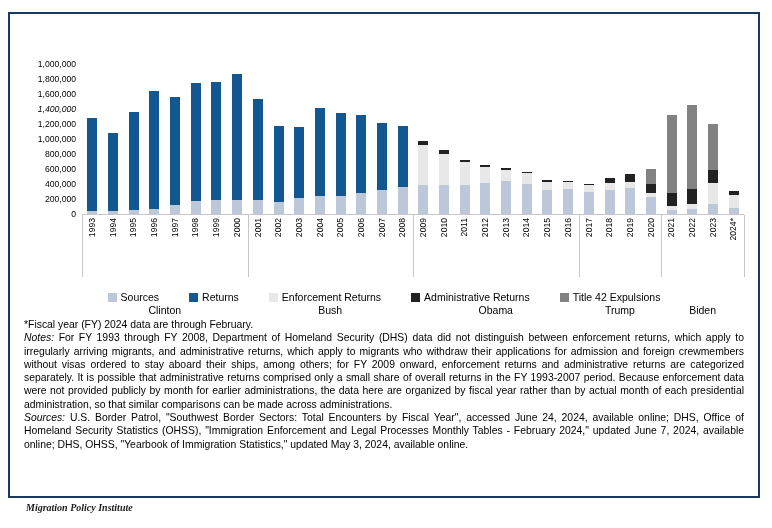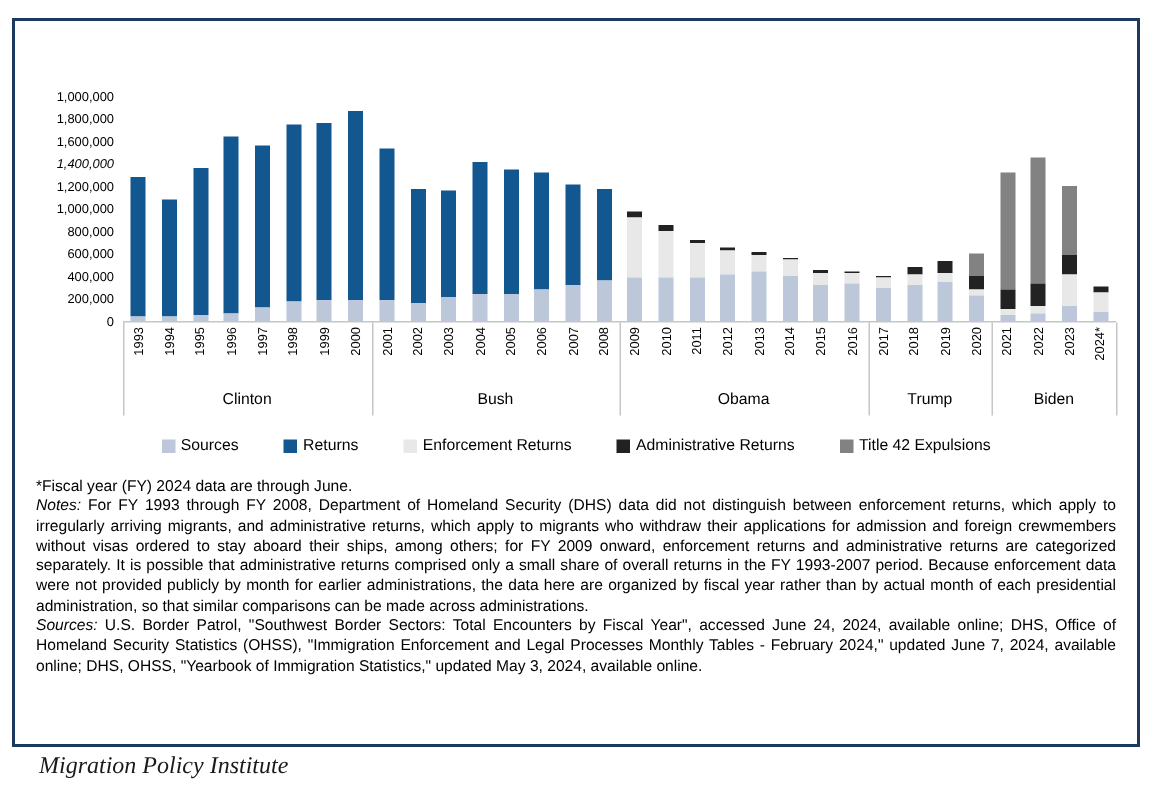--- a/index.html
+++ b/index.html
@@ -17,33 +17,33 @@
   .plot-area{height:150px;position:relative;display:flex;align-items:flex-end;
       border-bottom:1px solid #c6c6c6;}
   .bar-slot{flex:1;display:flex;justify-content:center;align-items:flex-end;height:100%;}
   .bar{width:10px;display:flex;flex-direction:column-reverse;}
   .seg{width:100%;}
   .x-labels{position:relative;height:62px;}
   .sep{position:absolute;top:0;bottom:0;width:1px;background:#c6c6c6;}
   .year-row{display:flex;height:38px;}
   .year-slot{flex:1;display:flex;justify-content:center;align-items:flex-start;padding-top:3px;}
   .year-label{writing-mode:vertical-rl;transform:rotate(180deg);font-size:8.6px;line-height:1;}
-  .admin-row{position:relative;height:24px;}
+  .admin-row{position:relative;height:24px;margin-top:44px;}
   .admin-label{position:absolute;top:7px;transform:translateX(-50%);font-size:10.5px;}
   
   .legend{display:flex;justify-content:center;gap:30px;margin-top:14px;}
   .legend-item{display:flex;align-items:center;gap:4px;font-size:10.5px;}
   .legend-marker{width:9px;height:9px;display:inline-block;}
   
   .notes{margin-top:15px;font-size:10.4px;line-height:13.3px;text-align:justify;}
   .notes p{margin:0;}
   .lead-italic{font-style:italic;}
   
   .footer-text{position:absolute;left:26px;top:502px;
-      font-family:"Liberation Serif",serif;font-style:italic;font-size:16px;color:#1a1a1a;}
+      font-family:"Liberation Serif",serif;font-style:italic;font-size:10px;color:#1a1a1a;font-weight:bold;}
 </style>
 </head>
 <body>
 
 <div class="figure-box">
 
   <div class="chart-row">
     <div class="y-axis">
         <div class="ytick" style="top: -5px;">1,000,000</div>
         <div class="ytick" style="top: 10px;">1,800,000</div>
@@ -405,19 +405,19 @@
         <span class="legend-marker" style="background: rgb(34, 34, 34);"></span>
         <span>Administrative Returns</span>
       </div>
       <div class="legend-item">
         <span class="legend-marker" style="background: rgb(130, 130, 130);"></span>
         <span>Title 42 Expulsions</span>
       </div>
     </div>
 
   <div class="notes">
-    <p>*Fiscal year (FY) 2024 data are through June.</p>
+    <p>*Fiscal year (FY) 2024 data are through February.</p>
     <p><span class="lead-italic">Notes:</span><span> For FY 1993 through FY 2008, Department of Homeland Security (DHS) data did not distinguish between enforcement returns, which apply to irregularly arriving migrants, and administrative returns, which apply to migrants who withdraw their applications for admission and foreign crewmembers  without visas ordered to stay aboard their ships, among others; for FY 2009 onward, enforcement returns and administrative returns are categorized  separately. It is possible that administrative returns comprised only a small share of overall returns in the FY 1993-2007 period. Because enforcement data were  not provided publicly by month for earlier administrations, the data here are organized by fiscal year rather than by actual month of each presidential administration, so that similar comparisons can be made across administrations.</span></p>
     <p><span class="lead-italic">Sources:</span><span> U.S. Border Patrol, "Southwest Border Sectors: Total Encounters by Fiscal Year", accessed June 24, 2024, available online; DHS, Office of Homeland Security Statistics (OHSS), "Immigration Enforcement and Legal Processes Monthly Tables - February 2024," updated June 7, 2024, available online; DHS, OHSS, "Yearbook of Immigration Statistics," updated May 3, 2024, available online.</span></p>
   </div>
 </div>
 
 <div class="footer-text">Migration Policy Institute</div>
 
 </body></html>

